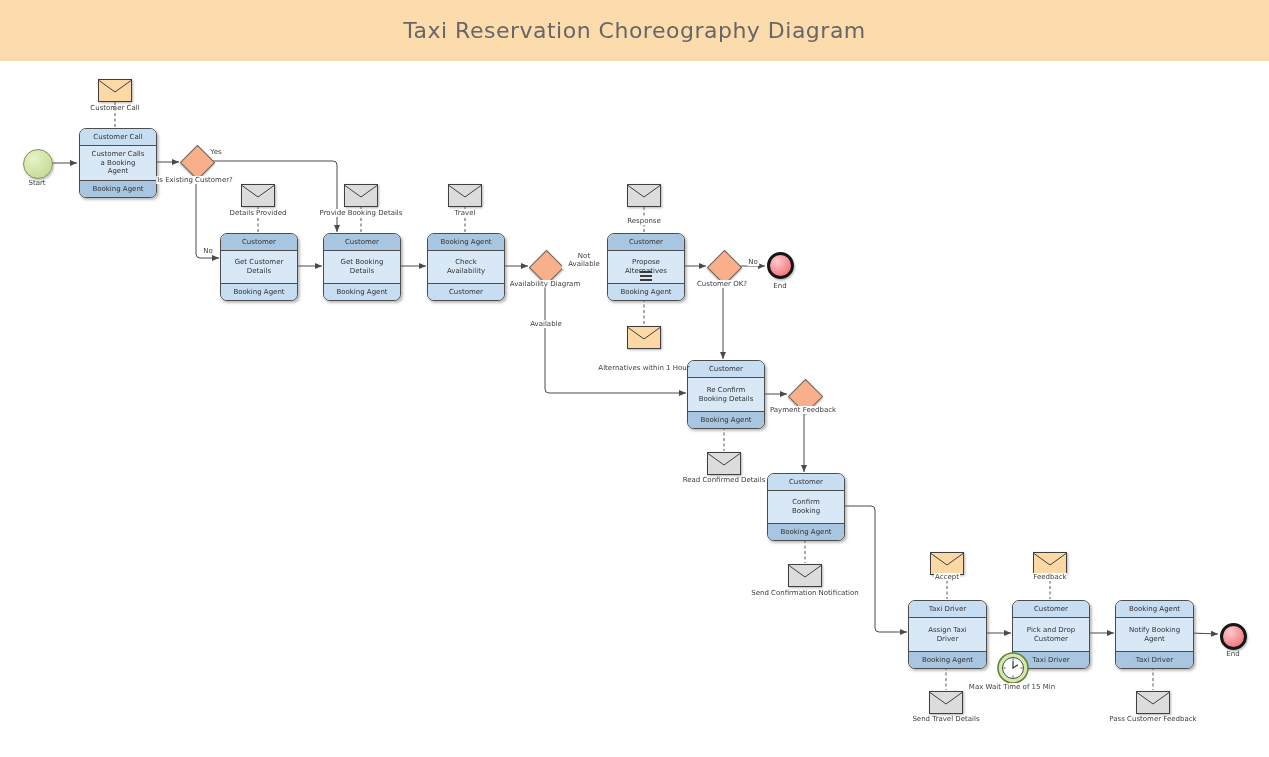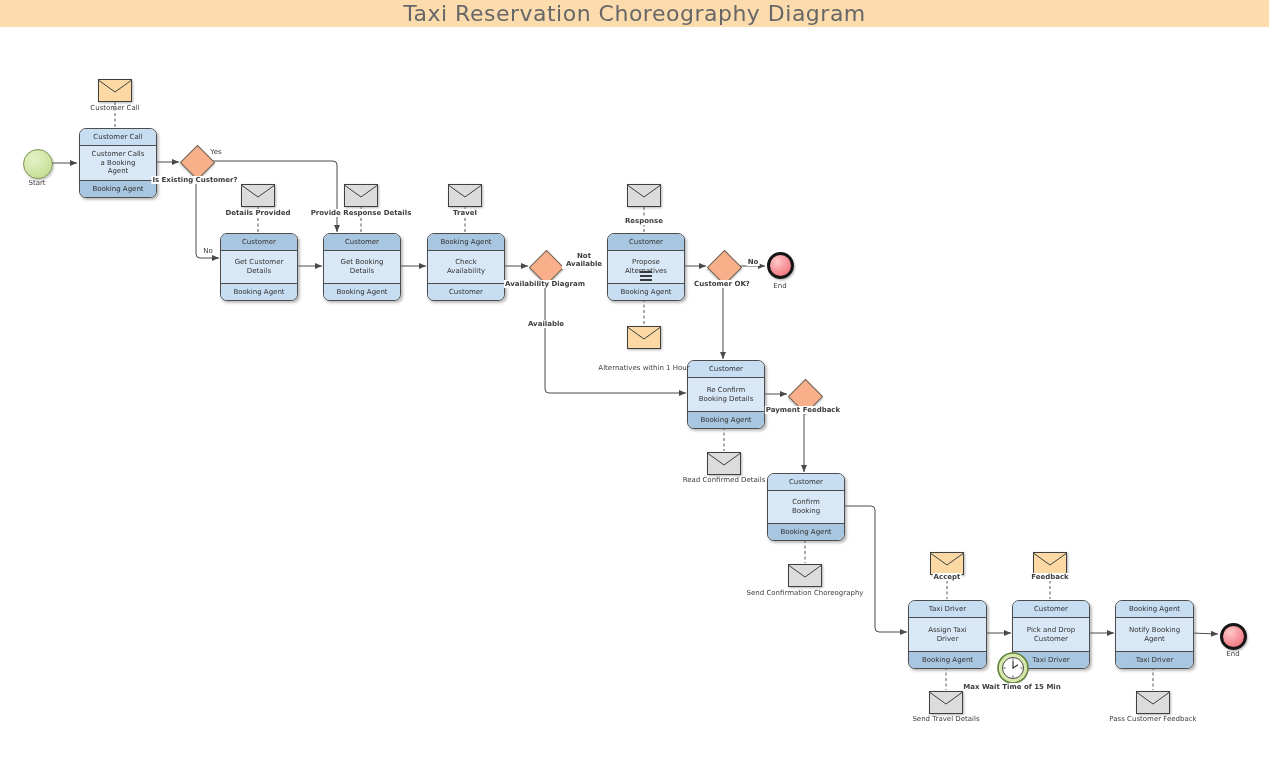--- a/index.html
+++ b/index.html
@@ -1,18 +1,18 @@
 <!DOCTYPE html>
 <html><head>
 <meta charset="utf-8">
 <style>
   html,body{margin:0;padding:0;background:#fff;}
   .stage{position:relative;width:1269px;height:757px;background:#ffffff;overflow:hidden;
          font-family:"DejaVu Sans","Liberation Sans",sans-serif;}
-  .titlebar{position:absolute;left:0;top:0;width:1269px;height:27px;background:#fcdcad;
+  .titlebar{position:absolute;left:0;top:0;width:1269px;height:61px;background:#fcdcad;
             display:flex;align-items:center;justify-content:center;z-index:2;}
   .titlebar h1{margin:0;font-size:22px;font-weight:500;color:#676767;letter-spacing:.5px;}
   svg.wires{position:absolute;left:0;top:0;z-index:1;}
   .flow{fill:none;stroke:#4a4a4a;stroke-width:1;}
   .assoc{fill:none;stroke:#555;stroke-width:1;stroke-dasharray:3 2.5;}
 
   .task{position:absolute;z-index:2;border:1px solid #4d4d4d;border-radius:7px;overflow:hidden;
         display:flex;flex-direction:column;background:#d8e8f7;
         box-shadow:1.5px 2px 2.5px rgba(110,110,110,.45);}
   .band{height:16px;flex:0 0 16px;display:flex;align-items:center;justify-content:center;
@@ -36,21 +36,21 @@
         background:radial-gradient(circle at 35% 30%,#ffc9ca,#ee616c);}
   .envelope{position:absolute;z-index:2;}
   .envelope svg{filter:drop-shadow(1px 1.2px 1px rgba(120,120,120,.55));}
   .env-o{fill:#fcd9a4;stroke:#3f3f3f;stroke-width:1;}
   .env-g{fill:#dcdcdc;stroke:#3f3f3f;stroke-width:1;}
   .env-flap{fill:none;stroke:#3f3f3f;stroke-width:1;}
   .timer{position:absolute;z-index:2;}
 
   .lbl{position:absolute;font-size:7px;color:#3d3d3d;transform:translateX(-50%);
        white-space:nowrap;z-index:3;line-height:1.2;text-align:center;}
-  .lbl.bg{background:#fff;padding:0 1px;font-weight:bold;}
+  .lbl.bg{background:#fff;padding:0 1px;}
   .lbl.wrap{white-space:normal;width:42px;}
 </style>
 </head>
 <body>
 
 <div class="stage">
 
   <div class="titlebar">
     <h1>Taxi Reservation Choreography Diagram</h1>
   </div>
@@ -203,21 +203,21 @@
       </svg>
   </div>
   <div class="lbl bg" style="left:258px;top:209px">Details Provided</div>
 
   <div class="envelope" style="left:344px;top:184px">
     <svg width="34" height="23" viewBox="0 0 34 23">
         <rect class="env-g" x="0.5" y="0.5" width="33" height="22"></rect>
         <path class="env-flap" d="M1,1.5 L17,13 L33,1.5"></path>
       </svg>
   </div>
-  <div class="lbl bg" style="left:361px;top:209px">Provide Response Details</div>
+  <div class="lbl bg" style="left:361px;top:209px">Provide Booking Details</div>
 
   <div class="envelope" style="left:448px;top:184px">
     <svg width="34" height="23" viewBox="0 0 34 23">
         <rect class="env-g" x="0.5" y="0.5" width="33" height="22"></rect>
         <path class="env-flap" d="M1,1.5 L17,13 L33,1.5"></path>
       </svg>
   </div>
   <div class="lbl bg" style="left:465px;top:209px">Travel</div>
 
   <div class="envelope" style="left:627px;top:184px">
@@ -243,21 +243,21 @@
       </svg>
   </div>
   <div class="lbl" style="left:724px;top:476px">Read Confirmed Details</div>
 
   <div class="envelope" style="left:788px;top:564px">
     <svg width="34" height="23" viewBox="0 0 34 23">
         <rect class="env-g" x="0.5" y="0.5" width="33" height="22"></rect>
         <path class="env-flap" d="M1,1.5 L17,13 L33,1.5"></path>
       </svg>
   </div>
-  <div class="lbl" style="left:805px;top:589px">Send Confirmation Choreography</div>
+  <div class="lbl" style="left:805px;top:589px">Send Confirmation Notification</div>
 
   <div class="envelope" style="left:930px;top:552px">
     <svg width="34" height="23" viewBox="0 0 34 23">
         <rect class="env-o" x="0.5" y="0.5" width="33" height="22"></rect>
         <path class="env-flap" d="M1,1.5 L17,13 L33,1.5"></path>
       </svg>
   </div>
   <div class="lbl bg" style="left:947px;top:573px">Accept</div>
 
   <div class="envelope" style="left:1033px;top:552px">

